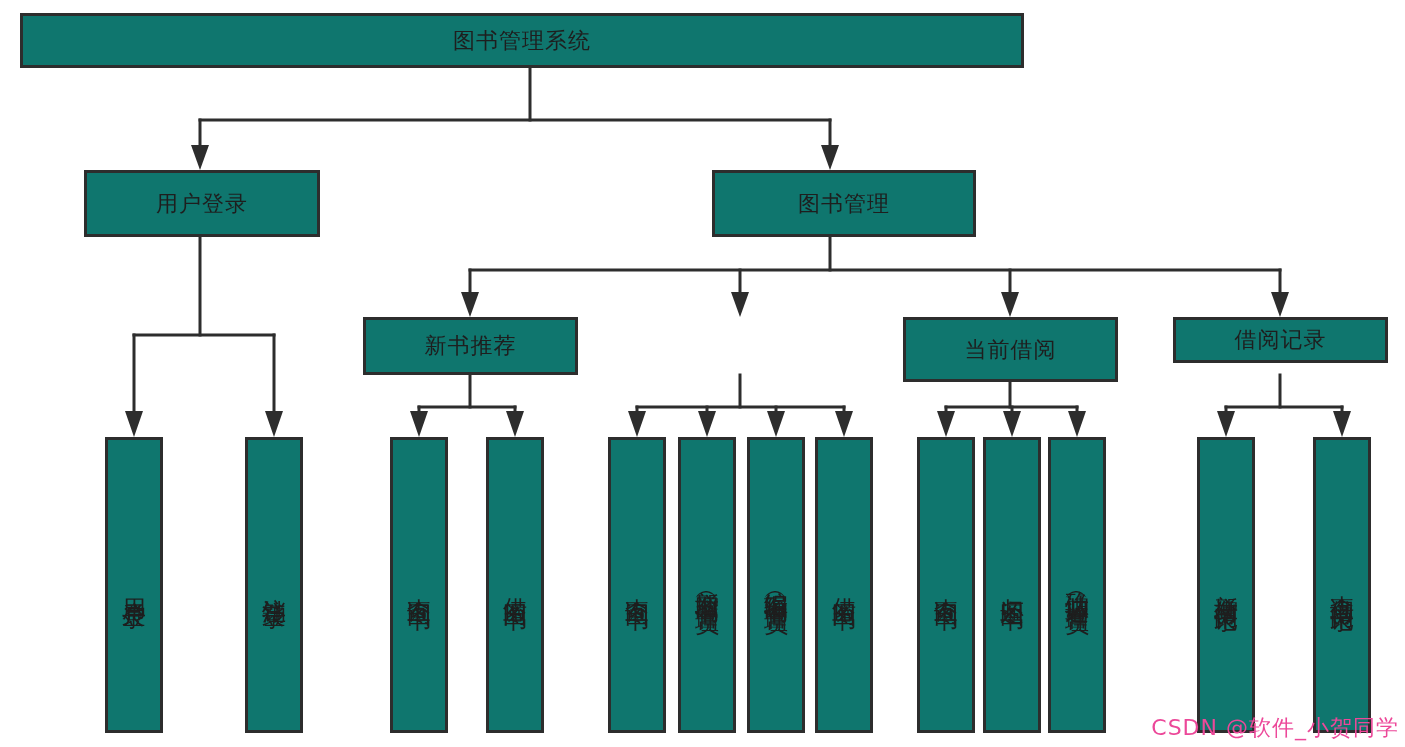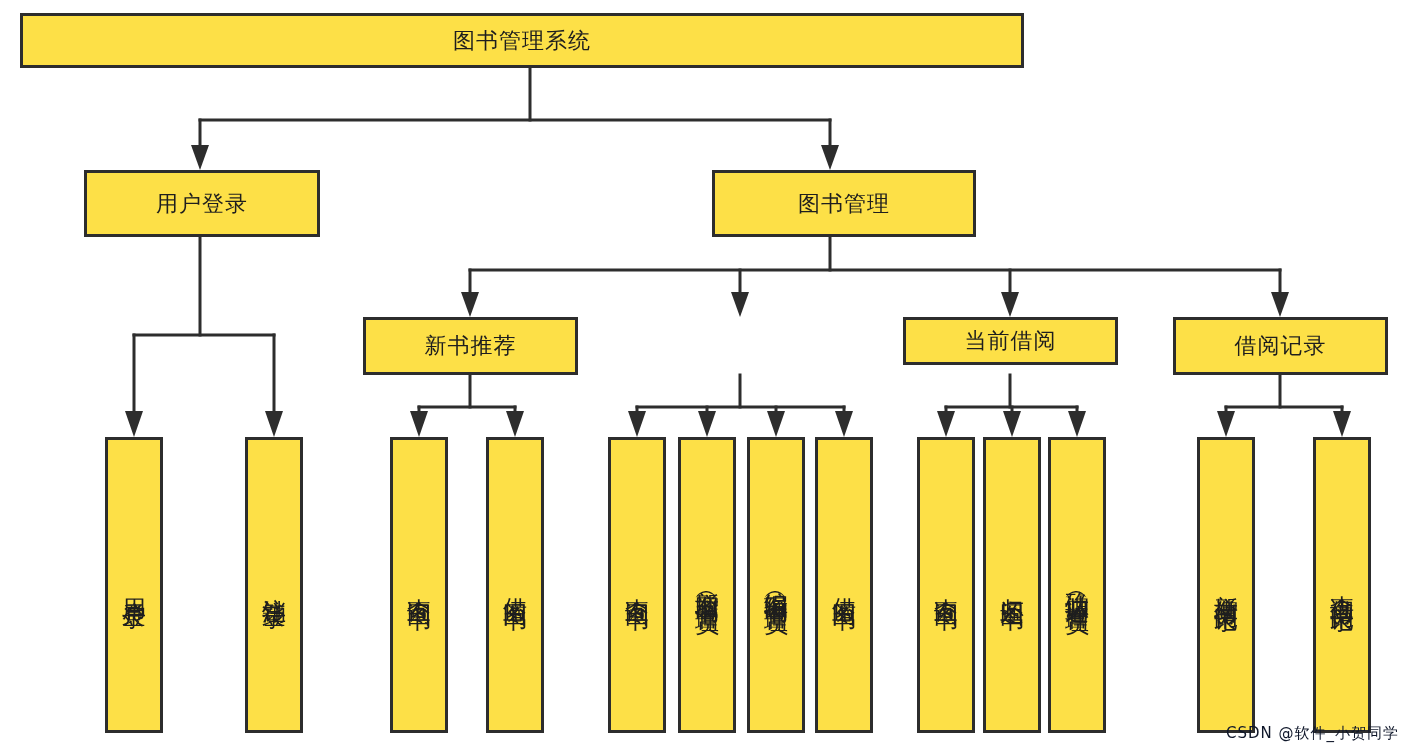--- a/index.html
+++ b/index.html
@@ -20,21 +20,21 @@
     left: 0;
     top: 0;
     width: 1405px;
     height: 747px;
     pointer-events: none;
   }
   .node {
     position: absolute;
     box-sizing: border-box;
     border: 3px solid #2d2d2d;
-    background: #fde047;
+    background: #0f766e;
     display: flex;
     align-items: center;
     justify-content: center;
     color: #1e1e1e;
   }
   .hbox .label {
     font-size: 22px;
     letter-spacing: 1px;
     white-space: nowrap;
     line-height: 1;
@@ -44,22 +44,22 @@
     text-orientation: mixed;
     font-size: 24px;
     letter-spacing: 3px;
     line-height: 1;
     white-space: nowrap;
   }
   .watermark {
     position: absolute;
     right: 6px;
     bottom: 4px;
-    font-size: 15px;
-    color: #0f172a;
+    font-size: 22px;
+    color: #ec4899;
     letter-spacing: 1px;
     white-space: nowrap;
   }
 </style>
 </head>
 <body>
 
 <div class="stage">
 
   <svg class="connectors" viewBox="0 0 1405 747" xmlns="http://www.w3.org/2000/svg">
@@ -134,24 +134,24 @@
   <div class="node hbox" style="left:84px; top:170px; width:236px; height:67px;">
     <span class="label">用户登录</span>
   </div>
   <div class="node hbox" style="left:712px; top:170px; width:264px; height:67px;">
     <span class="label">图书管理</span>
   </div>
 
   <div class="node hbox" style="left:363px; top:317px; width:215px; height:58px;">
     <span class="label">新书推荐</span>
   </div>
-  <div class="node hbox" style="left:903px; top:317px; width:215px; height:48px;">
+  <div class="node hbox" style="left:903px; top:317px; width:215px; height:65px;">
     <span class="label">当前借阅</span>
   </div>
-  <div class="node hbox" style="left:1173px; top:317px; width:215px; height:58px;">
+  <div class="node hbox" style="left:1173px; top:317px; width:215px; height:46px;">
     <span class="label">借阅记录</span>
   </div>
 
   <div class="node vbox" style="left:105px; top:437px; width:58px; height:296px;">
     <span class="label">用户登录</span>
   </div>
   <div class="node vbox" style="left:245px; top:437px; width:58px; height:296px;">
     <span class="label">注销登录</span>
   </div>
 

